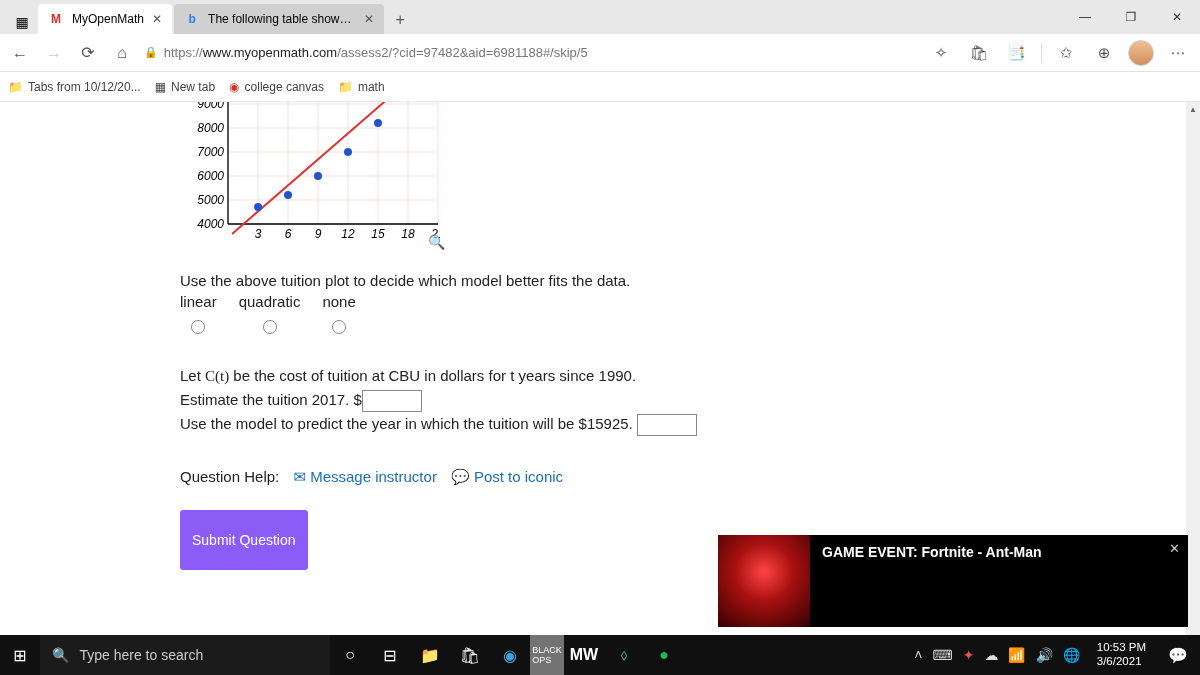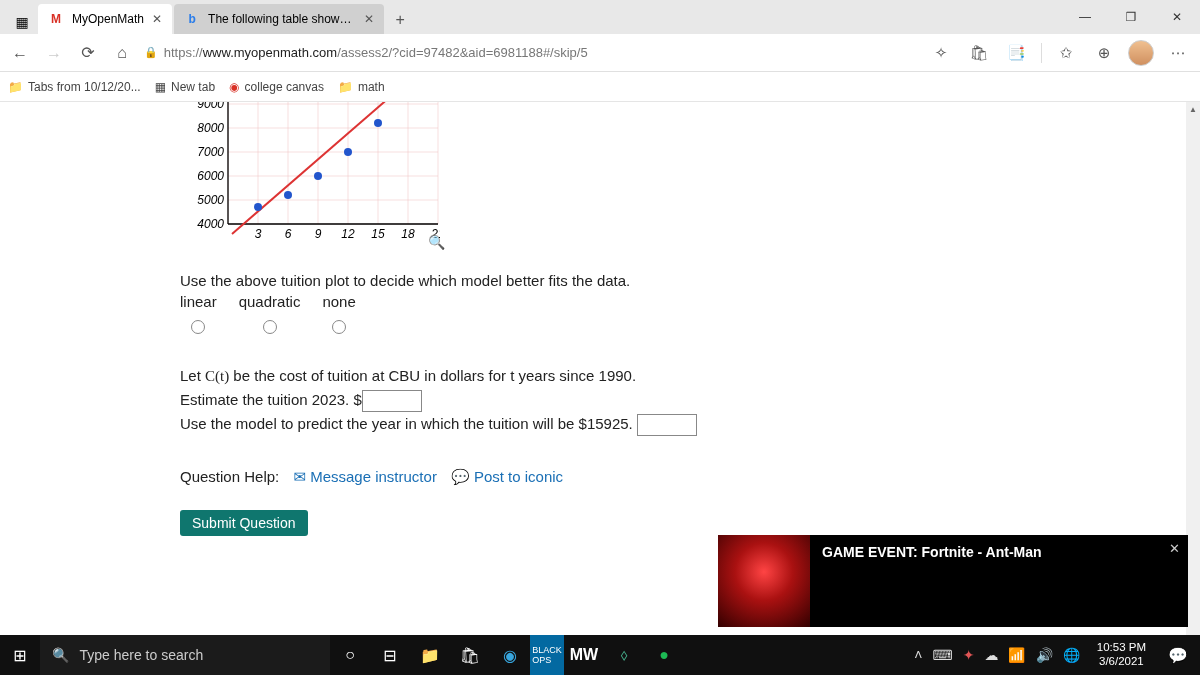--- a/index.html
+++ b/index.html
@@ -38,33 +38,33 @@
 .opt{display:flex;flex-direction:column;align-items:center;gap:10px}
 .radio{width:14px;height:14px;border:1px solid #888;border-radius:50%;background:#fff}
 .para{margin-top:30px;font-family:Arial,sans-serif;font-size:15px;line-height:1.6}
 .mathit{font-family:Georgia,serif}
 .txtin{border:1px solid #888;height:22px;vertical-align:middle;padding:0 4px;font-size:14px}
 .w1{width:180px}
 .w2{width:60px}
 .w3{width:60px}
 .qhelp{margin-top:32px;font-family:Arial,sans-serif;font-size:15px}
 .qhelp a{color:#1a6fb5;text-decoration:none;margin-left:10px}
-.submit{margin-top:24px;display:inline-block;background:#0f766e;color:#fff;padding:5px 12px;font-size:14px;border-radius:3px;font-family:Arial,sans-serif}
+.submit{margin-top:24px;display:inline-block;background:#8b5cf6;color:#fff;padding:22px 12px;font-size:14px;border-radius:3px;font-family:Arial,sans-serif}
 .notif{position:absolute;right:12px;bottom:48px;width:470px;height:92px;background:#000000;color:#fff;display:flex;font-family:"Segoe UI",Arial,sans-serif}
 .notif-img{width:92px;height:92px;background:radial-gradient(circle at 50% 40%,#ff4444 0%,#aa1111 40%,#330000 100%);position:relative}
 .notif-body{flex:1;padding:8px 12px;font-size:12.5px;line-height:1.35}
 .notif-title{font-weight:bold;font-size:14px;margin-bottom:3px}
 .notif-x{position:absolute;top:6px;right:8px;color:#ccc;font-size:13px}
 .taskbar{position:absolute;bottom:0;left:0;right:0;height:40px;background:#101010;display:flex;align-items:center;color:#fff}
 .start{width:40px;height:40px;display:flex;align-items:center;justify-content:center;font-size:16px}
 .search{width:290px;height:40px;display:flex;align-items:center;gap:10px;padding-left:12px;color:#ccc;font-size:14px;background:#1b1b1b}
 .tbicon{width:40px;height:40px;display:flex;align-items:center;justify-content:center;font-size:16px}
 .tray{margin-left:auto;display:flex;align-items:center;gap:10px;padding-right:6px;font-size:12px}
 .trayico{font-size:14px;color:#ddd}
-.clock{text-align:center;line-height:1.2;font-size:11.5px;padding:0 6px}
+.clock{text-align:left;line-height:1.2;font-size:11.5px;padding:0 6px}
 .chat{width:32px;height:32px;display:flex;align-items:center;justify-content:center;font-size:16px;color:#ddd}
 </style>
 </head>
 <body>
 
 <div class="titlebar">
   <div class="tab-hold">
     <div class="sqicon">▦</div>
     <div class="tab active">
       <span class="fav" style="color:#d93025">M</span>
@@ -198,21 +198,21 @@
           <span>none</span>
           <span class="radio"></span>
         </div>
     </div>
 
     <div class="para">
       <div>
         <span>Let </span><span class="mathit">C(t)</span><span> be the cost of tuition at CBU in dollars for t years since 1990.</span>
       </div>
       <div>
-        <span>Estimate the tuition 2023. $</span><input class="txtin w2" style="">
+        <span>Estimate the tuition 2017. $</span><input class="txtin w2" style="">
       </div>
       <div>
         <span>Use the model to predict the year in which the tuition will be $15925.</span> <input class="txtin w3" style="">
       </div>
     </div>
 
     <div class="qhelp">
       <span>Question Help:</span>
       <a href="#">✉ <span>Message instructor</span></a>
       <a href="#">💬 <span>Post to iconic</span></a>
@@ -238,21 +238,21 @@
   <div class="start">⊞</div>
   <div class="search">
     <span>🔍</span>
     <span>Type here to search</span>
   </div>
   <div class="tbicon">○</div>
   <div class="tbicon">⊟</div>
   <div class="tbicon" style="color:#f6c453">📁</div>
   <div class="tbicon">🛍</div>
   <div class="tbicon" style="color:#38a6de">◉</div>
-  <div class="tbicon" style="font-size:9px;background:#0369a1;width:34px">BLACK<br>OPS</div>
+  <div class="tbicon" style="font-size:9px;background:#737373;width:34px">BLACK<br>OPS</div>
   <div class="tbicon" style="font-weight:bold">MW</div>
   <div class="tbicon" style="color:#4a8">⬨</div>
   <div class="tbicon" style="color:#1db954">●</div>
   <div class="tray">
     <span class="trayico">˄</span>
     <span class="trayico">⌨</span>
     <span class="trayico" style="color:#e05555">✦</span>
     <span class="trayico">☁</span>
     <span class="trayico">📶</span>
     <span class="trayico">🔊</span>

